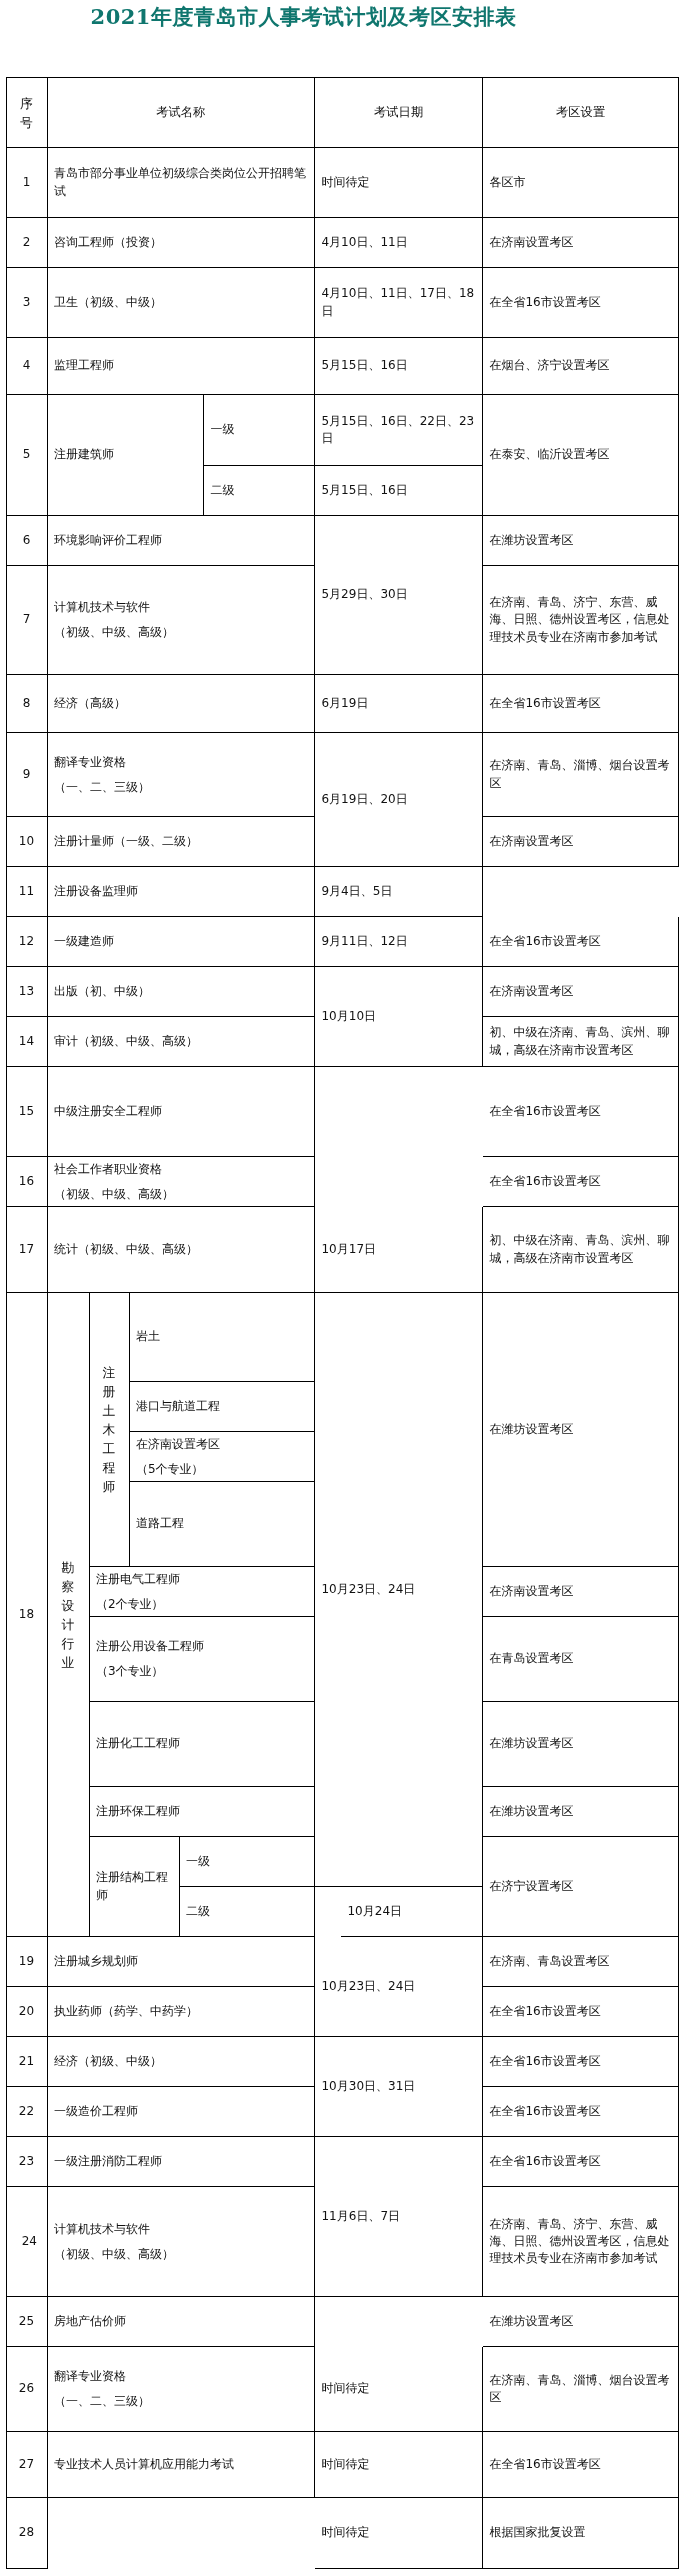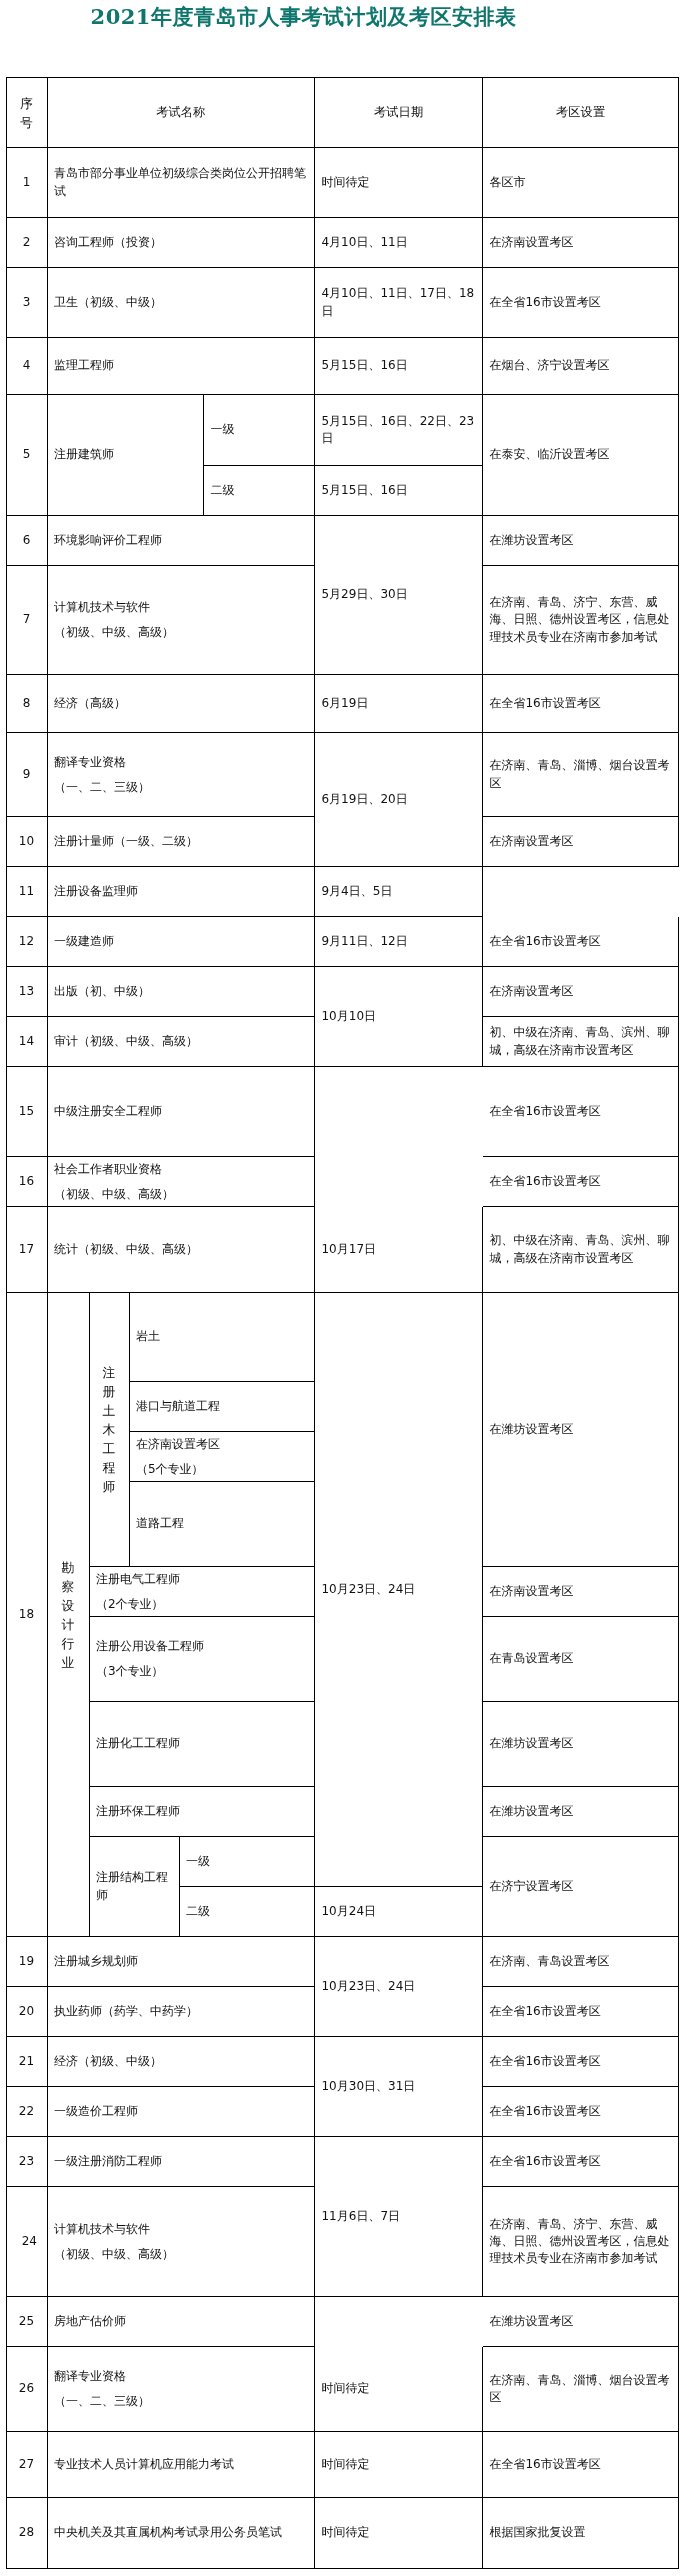--- a/index.html
+++ b/index.html
@@ -127,21 +127,21 @@
 （3个专业）</span></div>
     <div class="cell" style="grid-area: 25 / 8 / span 1 / span 1;"><span class="inner">在青岛设置考区</span></div>
     <div class="cell" style="grid-area: 26 / 3 / span 1 / span 4;"><span class="inner">注册化工工程师</span></div>
     <div class="cell" style="grid-area: 26 / 8 / span 1 / span 1;"><span class="inner">在潍坊设置考区</span></div>
     <div class="cell" style="grid-area: 27 / 3 / span 1 / span 4;"><span class="inner">注册环保工程师</span></div>
     <div class="cell" style="grid-area: 27 / 8 / span 1 / span 1;"><span class="inner">在潍坊设置考区</span></div>
     <div class="cell" style="grid-area: 28 / 3 / span 2 / span 2;"><span class="inner">注册结构工程师</span></div>
     <div class="cell" style="grid-area: 28 / 5 / span 1 / span 2;"><span class="inner">一级</span></div>
     <div class="cell" style="grid-area: 29 / 5 / span 1 / span 2;"><span class="inner">二级</span></div>
     <div class="cell" style="grid-area: 20 / 7 / span 9 / span 1;"><span class="inner">10月23日、24日</span></div>
-    <div class="cell" style="grid-area: 29 / 7 / span 1 / span 1;"><span class="inner">10月24日</span></div>
+    <div class="cell" style="grid-area: 29 / 7 / span 1 / span 1; margin-left: 26px;"><span class="inner">10月24日</span></div>
     <div class="cell" style="grid-area: 28 / 8 / span 2 / span 1;"><span class="inner">在济宁设置考区</span></div>
     <div class="cell center" style="grid-area: 30 / 1 / span 1 / span 1;"><span class="inner">19</span></div>
     <div class="cell" style="grid-area: 30 / 2 / span 1 / span 5;"><span class="inner">注册城乡规划师</span></div>
     <div class="cell" style="grid-area: 30 / 7 / span 2 / span 1;"><span class="inner">10月23日、24日</span></div>
     <div class="cell" style="grid-area: 30 / 8 / span 1 / span 1;"><span class="inner">在济南、青岛设置考区</span></div>
     <div class="cell center" style="grid-area: 31 / 1 / span 1 / span 1;"><span class="inner">20</span></div>
     <div class="cell" style="grid-area: 31 / 2 / span 1 / span 5;"><span class="inner">执业药师（药学、中药学）</span></div>
     <div class="cell" style="grid-area: 31 / 8 / span 1 / span 1;"><span class="inner">在全省16市设置考区</span></div>
     <div class="cell center" style="grid-area: 32 / 1 / span 1 / span 1;"><span class="inner">21</span></div>
     <div class="cell" style="grid-area: 32 / 2 / span 1 / span 5;"><span class="inner">经济（初级、中级）</span></div>
@@ -164,17 +164,16 @@
     <div class="cell center" style="grid-area: 37 / 1 / span 1 / span 1;"><span class="inner">26</span></div>
     <div class="cell loose" style="grid-area: 37 / 2 / span 1 / span 5;"><span class="inner">翻译专业资格
 （一、二、三级）</span></div>
     <div class="cell" style="grid-area: 37 / 7 / span 1 / span 1;"><span class="inner">时间待定</span></div>
     <div class="cell" style="grid-area: 37 / 8 / span 1 / span 1;"><span class="inner">在济南、青岛、淄博、烟台设置考区</span></div>
     <div class="cell center" style="grid-area: 38 / 1 / span 1 / span 1;"><span class="inner">27</span></div>
     <div class="cell" style="grid-area: 38 / 2 / span 1 / span 5;"><span class="inner">专业技术人员计算机应用能力考试</span></div>
     <div class="cell" style="grid-area: 38 / 7 / span 1 / span 1;"><span class="inner">时间待定</span></div>
     <div class="cell" style="grid-area: 38 / 8 / span 1 / span 1;"><span class="inner">在全省16市设置考区</span></div>
     <div class="cell center" style="grid-area: 39 / 1 / span 1 / span 1;"><span class="inner">28</span></div>
-    <div class="cell" style="grid-area: 39 / 2 / span 1 / span 5;"><span class="inner">中央机关及其直属机构考试录用公务员笔试</span></div>
     <div class="cell" style="grid-area: 39 / 7 / span 1 / span 1;"><span class="inner">时间待定</span></div>
     <div class="cell" style="grid-area: 39 / 8 / span 1 / span 1;"><span class="inner">根据国家批复设置</span></div>
   </div>
 
 
 </body></html>

